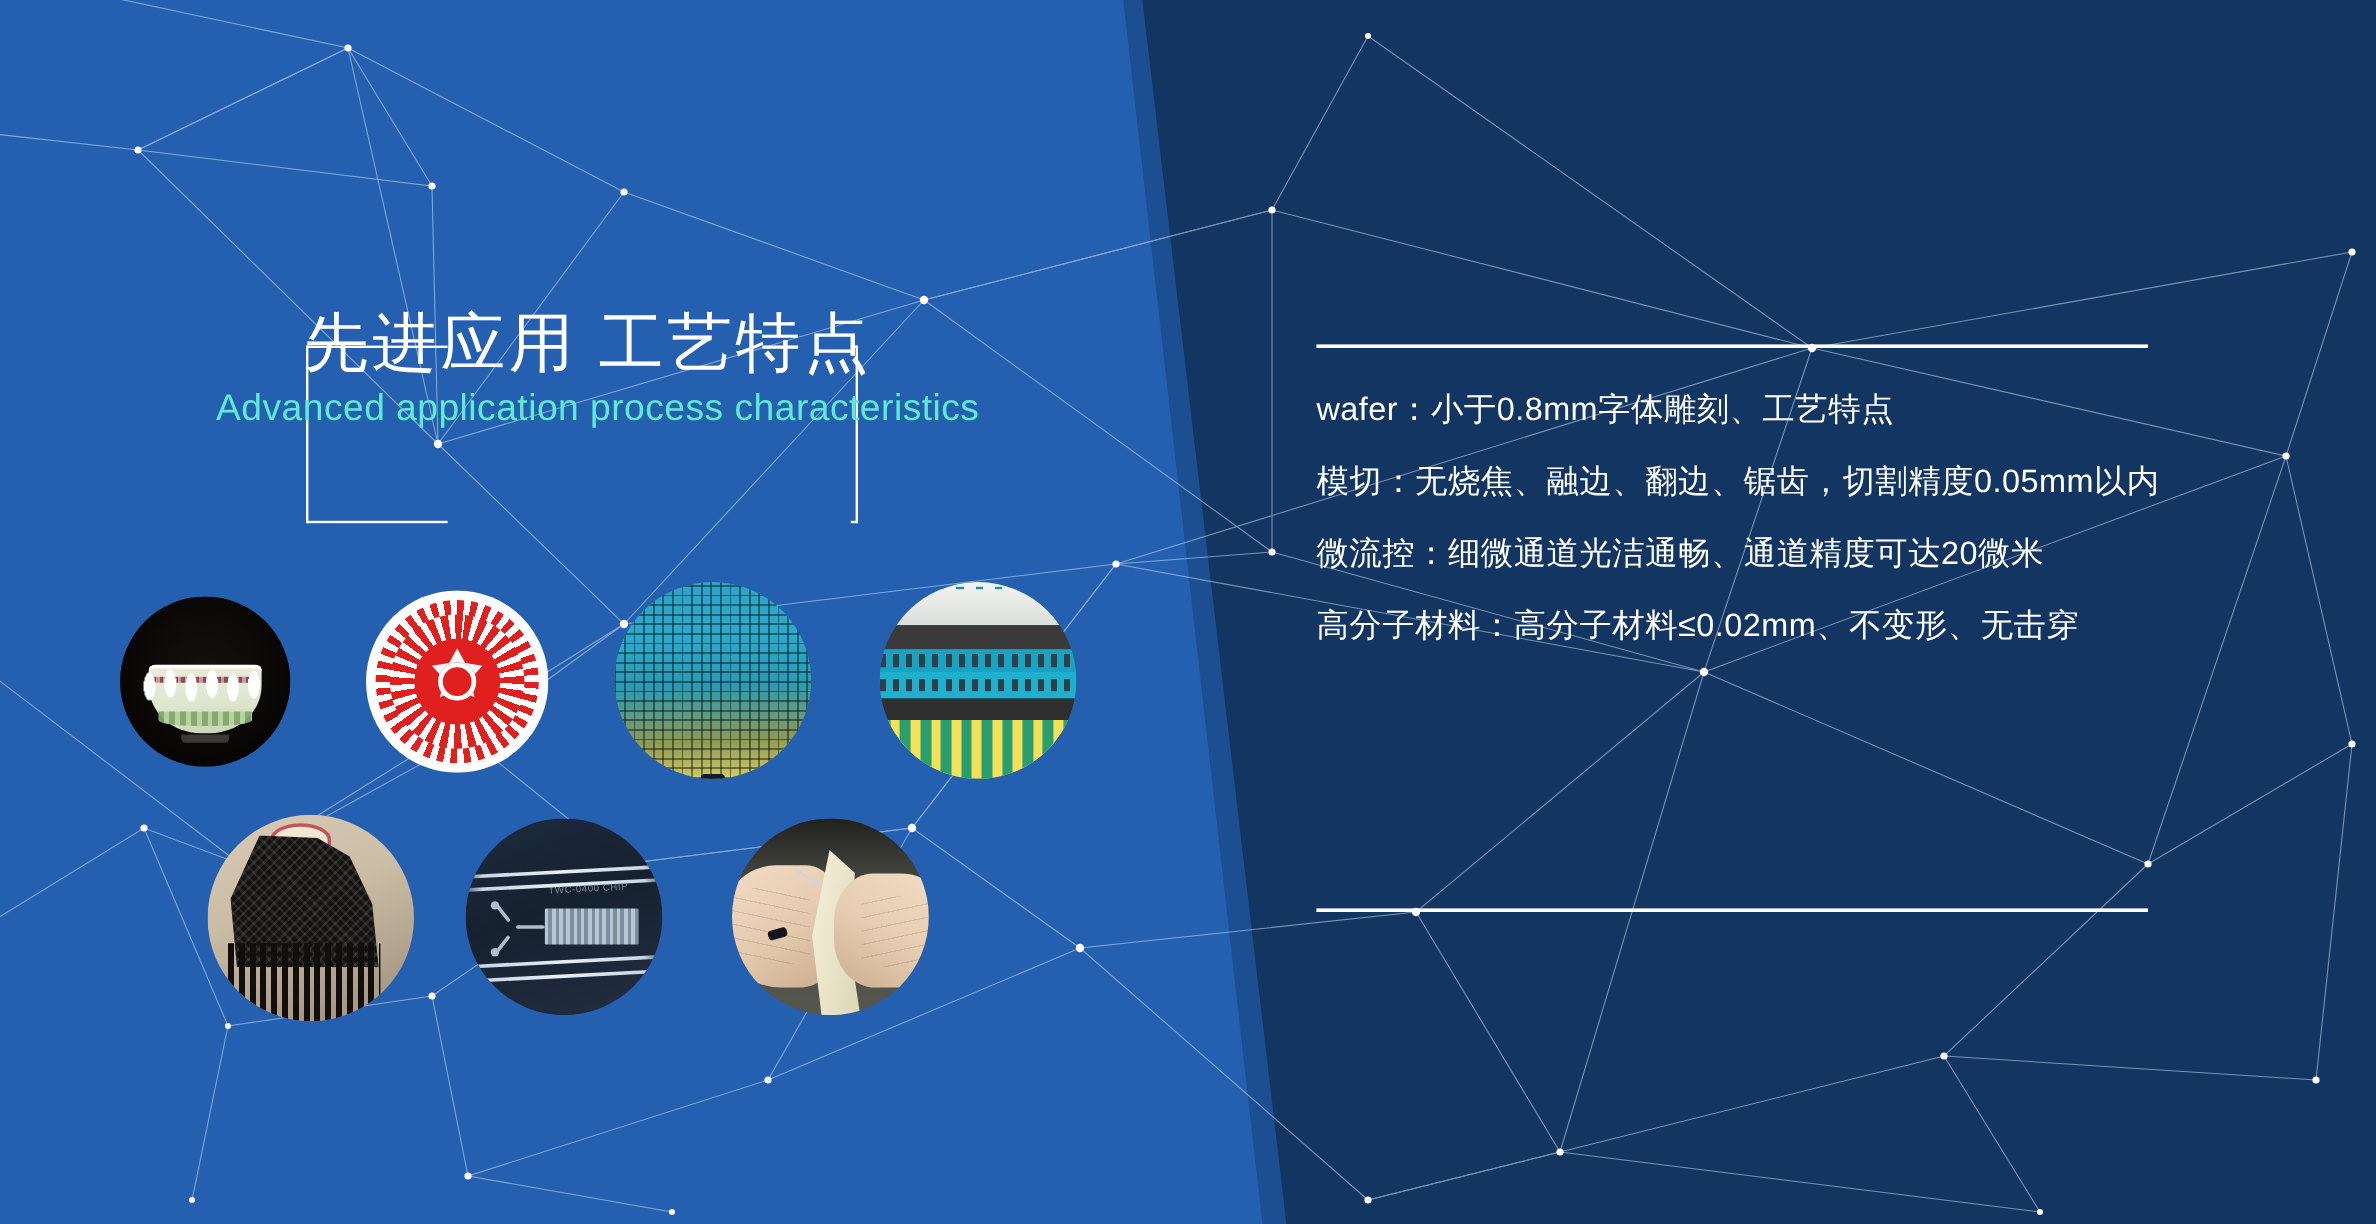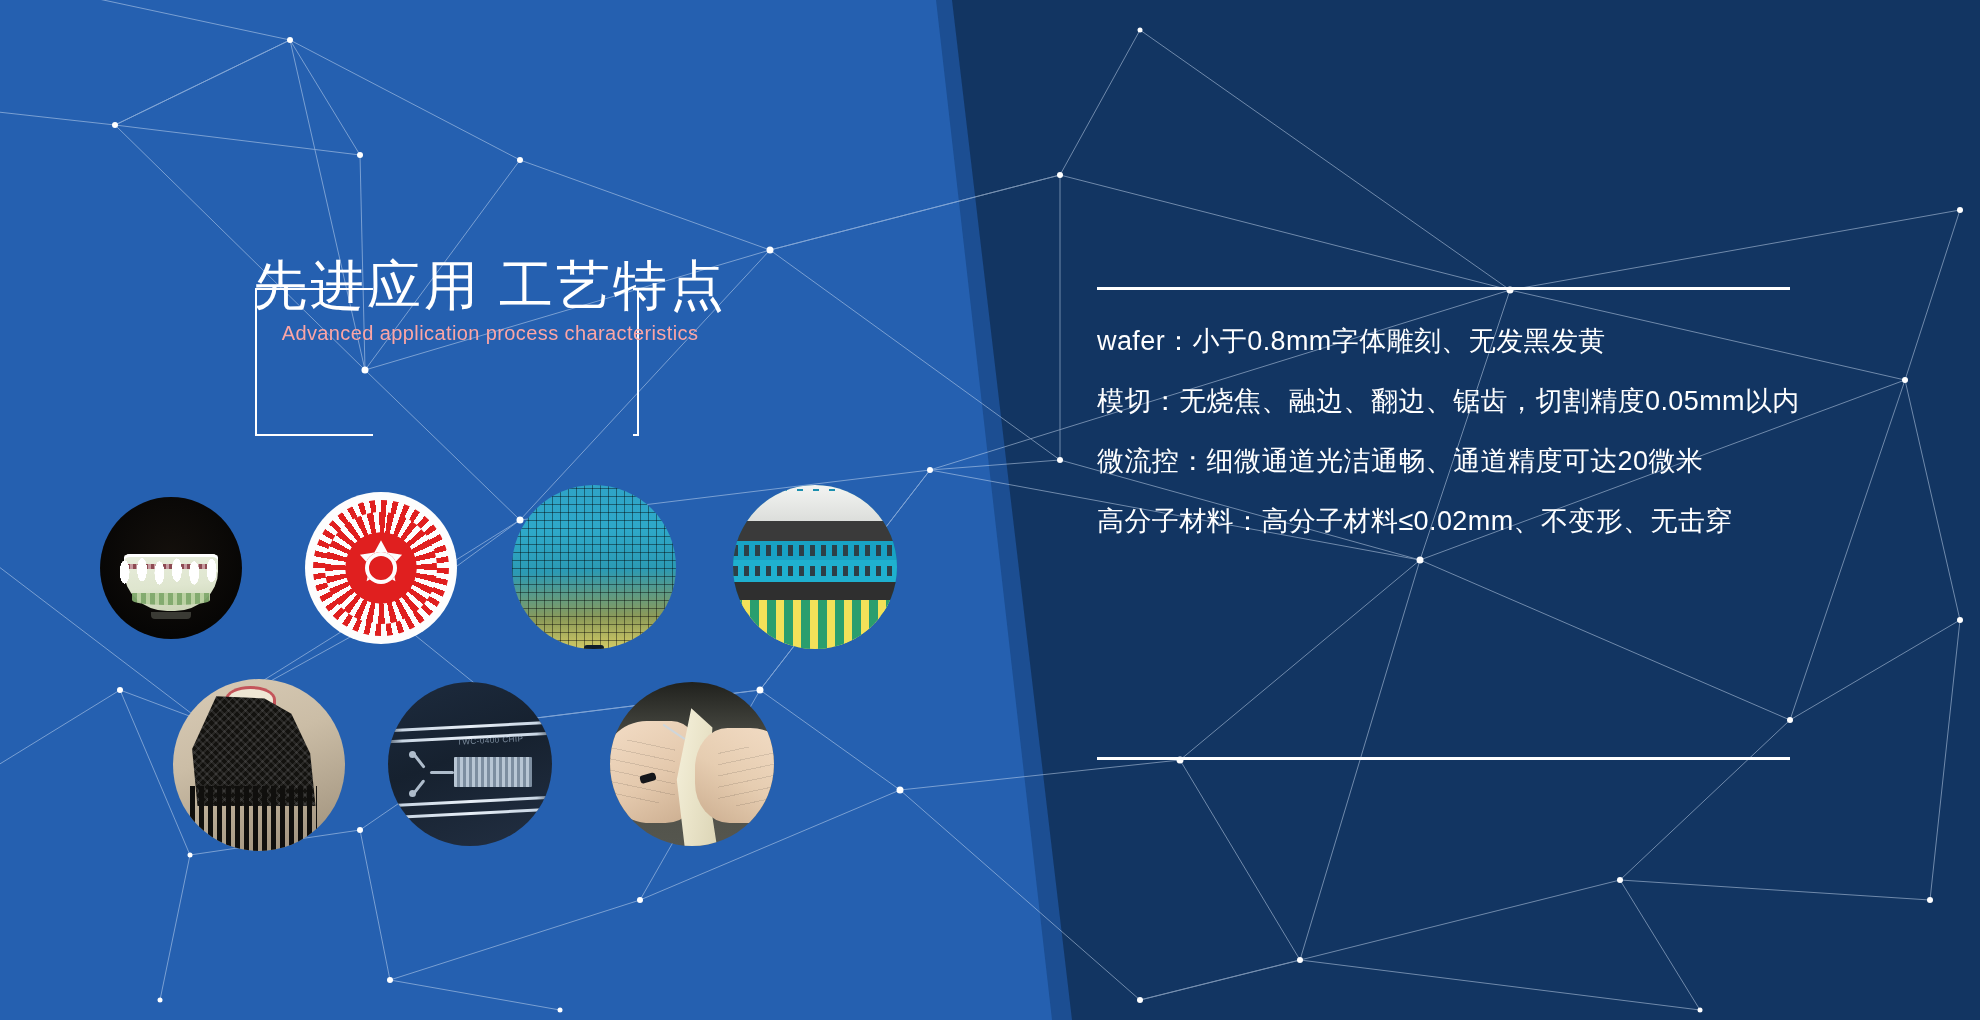--- a/index.html
+++ b/index.html
@@ -16,39 +16,39 @@
   .bg-right  { position:absolute; inset:0;
                background:#123562;
                clip-path:polygon(940px 0, 1980px 0, 1980px 1020px, 1062px 1020px); }
   .bg-seam   { position:absolute; inset:0;
                background:#1c4e92;
                clip-path:polygon(936px 0, 952px 0, 1072px 1020px, 1052px 1020px); }
   .net-svg   { position:absolute; inset:0; width:1980px; height:1020px; }
 
   
   .title-frame{
-    position:absolute; left:255px; top:288px; width:384px; height:148px;
+    position:absolute; left:255px; top:288px; width:460px; height:148px;
   }
   .title-frame .edge { position:absolute; background:#ffffff; }
   .title-frame .e-left   { left:0;  top:0;    width:2px;  height:148px; }
   .title-frame .e-top    { left:0;  top:0;    width:118px;height:2px; }
   .title-frame .e-top2   { right:0; top:0;    width:6px;  height:2px; }
   .title-frame .e-right  { right:0; top:0;    width:2px;  height:148px; }
   .title-frame .e-bot    { left:0;  bottom:0; width:118px;height:2px; }
   .title-frame .e-bot2   { right:0; bottom:0; width:6px;  height:2px; }
 
   .title-main {
     position:absolute; left:-75px; top:-38px; width:620px;
     color:#ffffff; font-size:54px; font-weight:400;
     letter-spacing:3px; white-space:nowrap;
     text-align:center;
   }
   .title-sub {
     position:absolute; left:-75px; top:34px; width:620px;
-    color:#fca5a5; font-size:20px; font-weight:400;
+    color:#5eead4; font-size:31px; font-weight:400;
     letter-spacing:.4px; white-space:nowrap; text-align:center;
   }
 
   
   .circle {
     position:absolute; border-radius:50%; overflow:hidden;
   }
 
   
   .c1 { left:100px;  top:497px; width:142px; height:142px; }
@@ -400,20 +400,20 @@
     <div class="fill film-bg"></div>
     <div class="hand-l"></div>
     <div class="film-sheet"></div>
     <div class="hand-r"></div>
     <div class="film-chip"></div>
     <div class="film-tweezer"></div>
   </div>
 
   <div class="rule top"></div>
   <div class="spec-list">
-    <div class="spec-item">wafer：小于0.8mm字体雕刻、无发黑发黄</div>
+    <div class="spec-item">wafer：小于0.8mm字体雕刻、工艺特点</div>
     <div class="spec-item">模切：无烧焦、融边、翻边、锯齿，切割精度0.05mm以内</div>
     <div class="spec-item">微流控：细微通道光洁通畅、通道精度可达20微米</div>
     <div class="spec-item">高分子材料：高分子材料≤0.02mm、不变形、无击穿</div>
   </div>
   <div class="rule bot"></div>
 
 </div>
 
 </body></html>

